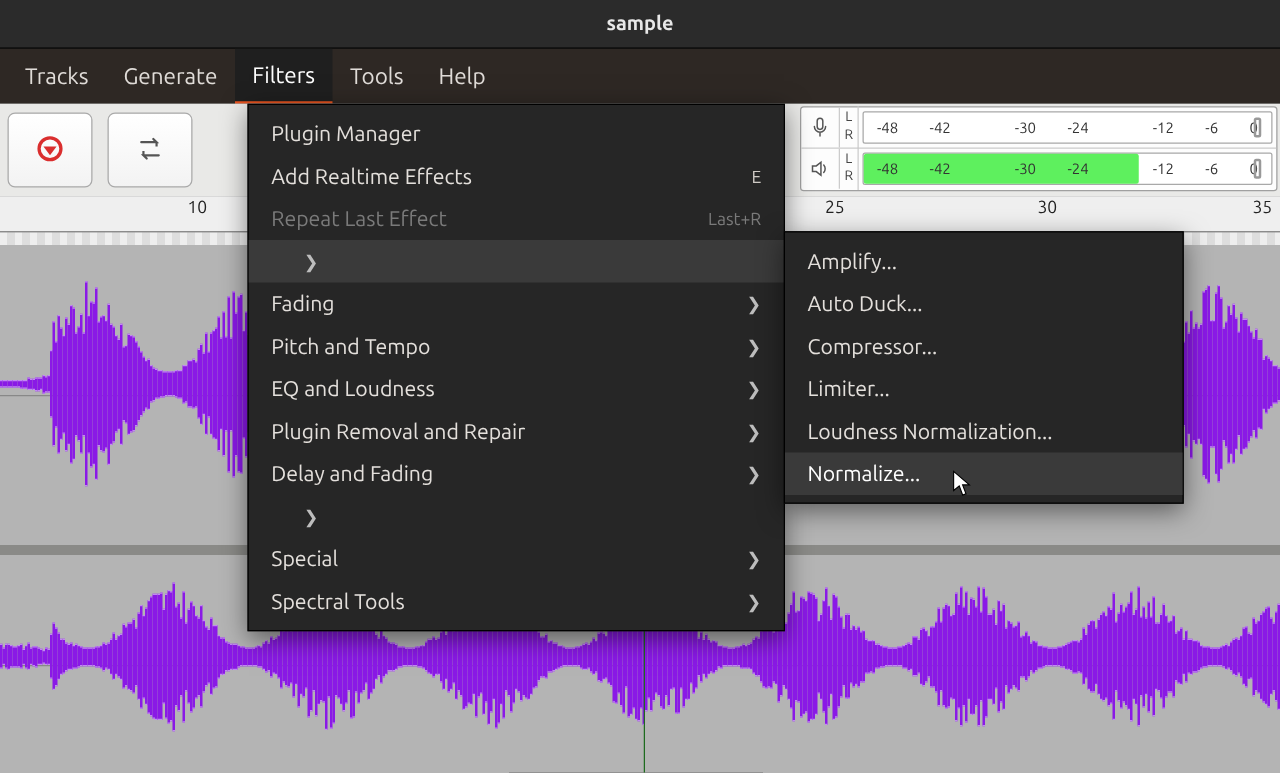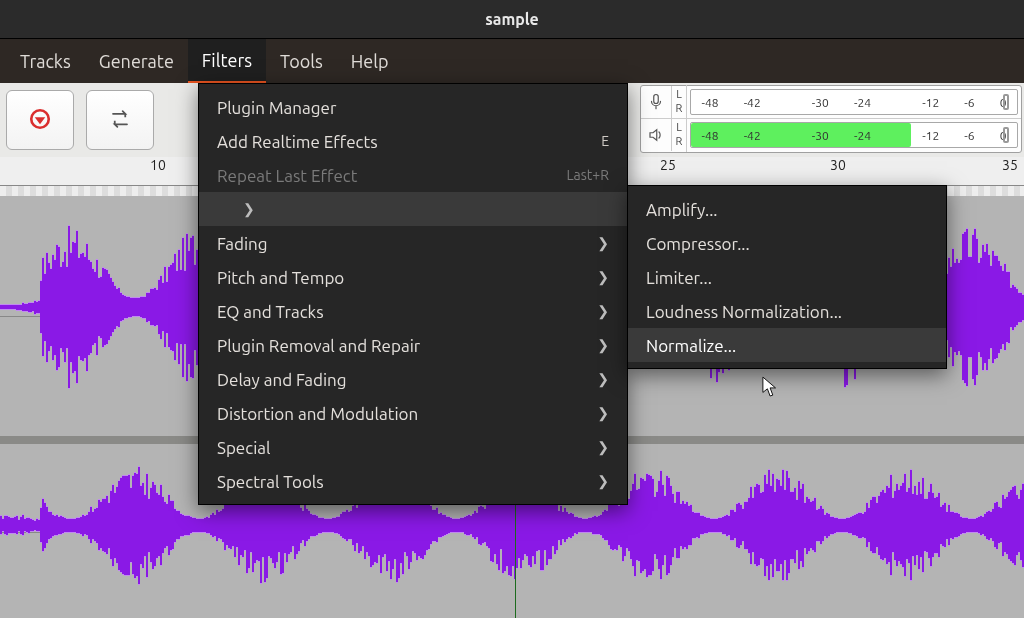--- a/index.html
+++ b/index.html
@@ -196,48 +196,50 @@
       </div>
       <div class="item">
         <span>Fading</span>
         <span class="arrow">❯</span>
       </div>
       <div class="item">
         <span>Pitch and Tempo</span>
         <span class="arrow">❯</span>
       </div>
       <div class="item">
-        <span>EQ and Tracks</span>
+        <span>EQ and Loudness</span>
         <span class="arrow">❯</span>
       </div>
       <div class="item">
         <span>Plugin Removal and Repair</span>
         <span class="arrow">❯</span>
       </div>
       <div class="item">
         <span>Delay and Fading</span>
         <span class="arrow">❯</span>
       </div>
       <div class="item">
-        <span>Distortion and Modulation</span>
         <span class="arrow">❯</span>
       </div>
       <div class="item">
         <span>Special</span>
         <span class="arrow">❯</span>
       </div>
       <div class="item">
         <span>Spectral Tools</span>
         <span class="arrow">❯</span>
       </div>
     </div>
 
   <div class="menu-popup" id="vol-popup" style="left:627px;top:102px;width:318px;">
       <div class="item">
         <span>Amplify...</span>
+      </div>
+      <div class="item">
+        <span>Auto Duck...</span>
       </div>
       <div class="item">
         <span>Compressor...</span>
       </div>
       <div class="item">
         <span>Limiter...</span>
       </div>
       <div class="item">
         <span>Loudness Normalization...</span>
       </div>

